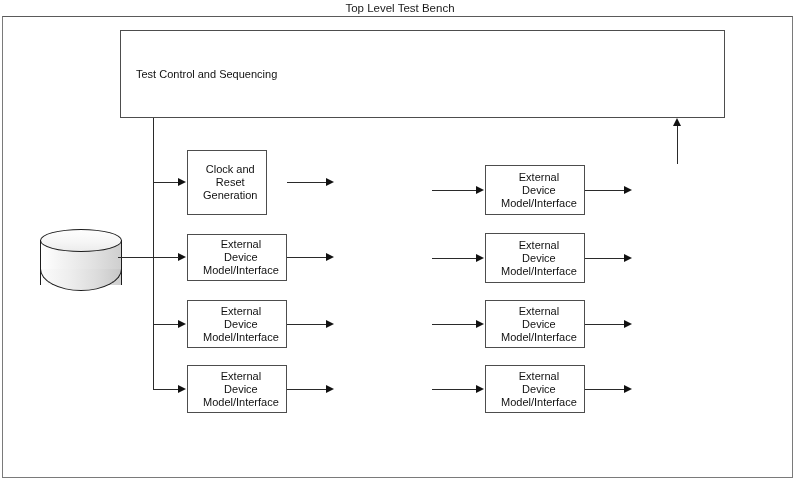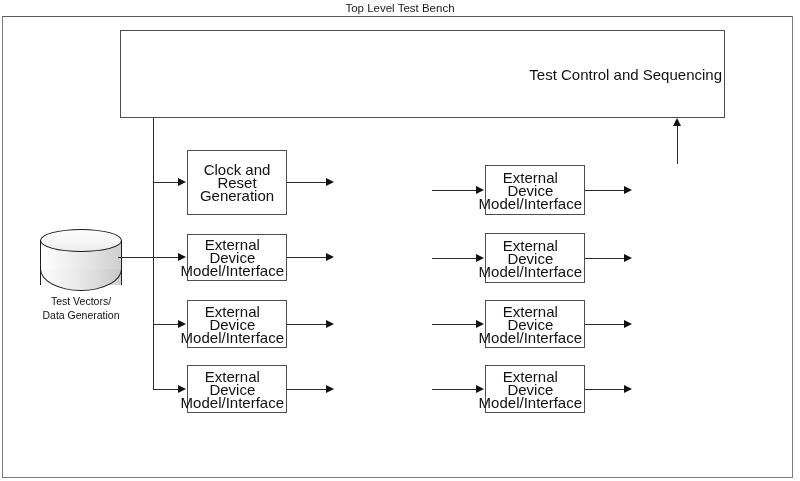--- a/index.html
+++ b/index.html
@@ -44,26 +44,26 @@
     box-sizing: border-box;
   }
   
   .box {
     position: absolute;
     box-sizing: border-box;
     border: 1px solid #4d4d4d;
     background: #ffffff;
     display: flex;
     align-items: center;
-    justify-content: flex-end;
+    justify-content: flex-start;
     text-align: center;
-    font-size: 15px;
+    font-size: 11px;
     line-height: 13px;
     color: #111111;
-    padding: 2px;
+    padding: 15px;
   }
   .box .label {
     display: block;
     white-space: pre-line;
   }
   
   .cylinder {
     position: absolute;
     left: 40px;
     top: 229px;
@@ -151,21 +151,21 @@
   <div class="diagram-title">Top Level Test Bench</div>
 
   <div class="frame"></div>
 
   <div class="box" style="left:120px; top:30px; width:605px; height:88px;">
     <span class="label">Test Control and Sequencing</span>
   </div>
 
 
 
-  <div class="box" style="left:187px; top:150px; width:100px; height:65px;">
+  <div class="box" style="left:187px; top:150px; width:80px; height:65px;">
     <span class="label">Clock and Reset
 Generation</span>
   </div>
   <div class="box" style="left:187px; top:234px; width:100px; height:47px;">
     <span class="label">External Device
 Model/Interface</span>
   </div>
   <div class="box" style="left:187px; top:300px; width:100px; height:48px;">
     <span class="label">External Device
 Model/Interface</span>
@@ -190,22 +190,20 @@
   <div class="box" style="left:485px; top:365px; width:100px; height:48px;">
     <span class="label">External Device
 Model/Interface</span>
   </div>
 
   <div class="cylinder">
     <div class="cyl-body"></div>
     <div class="cyl-bottom"></div>
     <div class="cyl-top"></div>
   </div>
-  <div class="cyl-caption" style="left:26px; top:294px;">Test Vectors/
-Data Generation</div>
 
   <div class="vline" style="left:153px; top:118px; height:271px;"></div>
 
   <div class="hline" style="left:153px; top:182px; width:26px;"></div>
   <div class="arrow-r" style="left:178px; top:178px;"></div>
 
   <div class="hline" style="left:153px; top:257px; width:26px;"></div>
   <div class="arrow-r" style="left:178px; top:253px;"></div>
 
   <div class="hline" style="left:153px; top:324px; width:26px;"></div>

